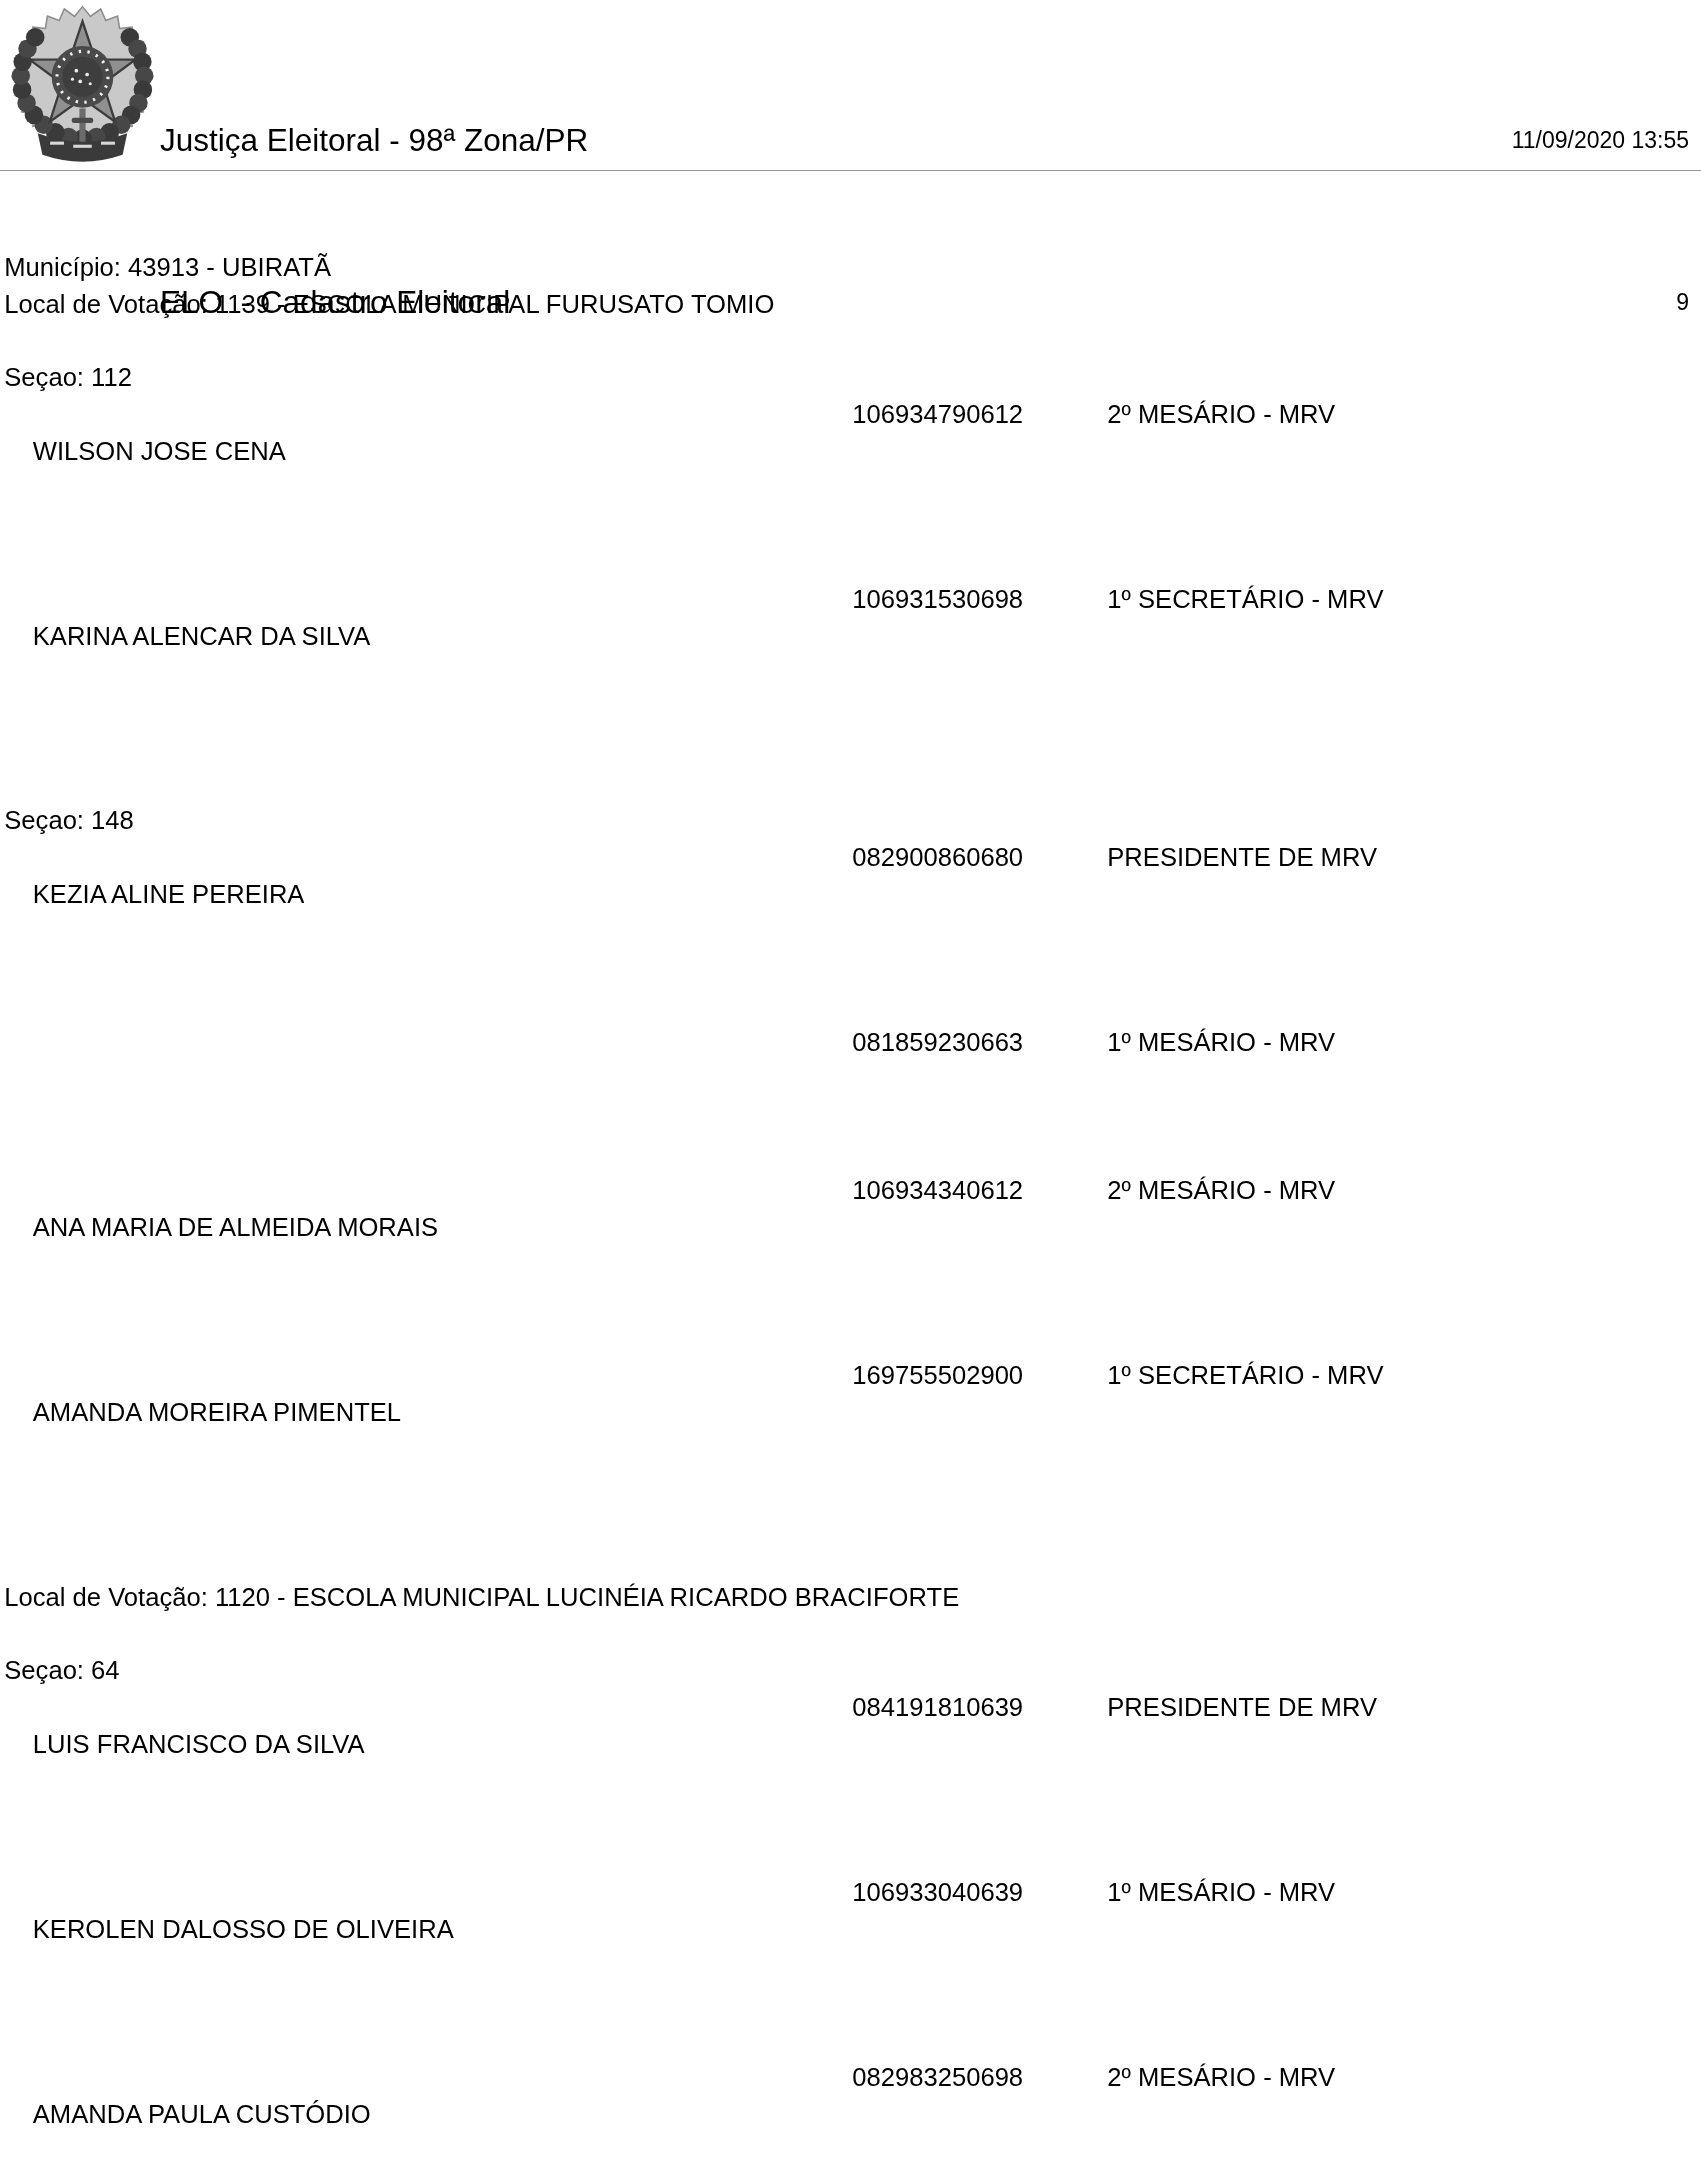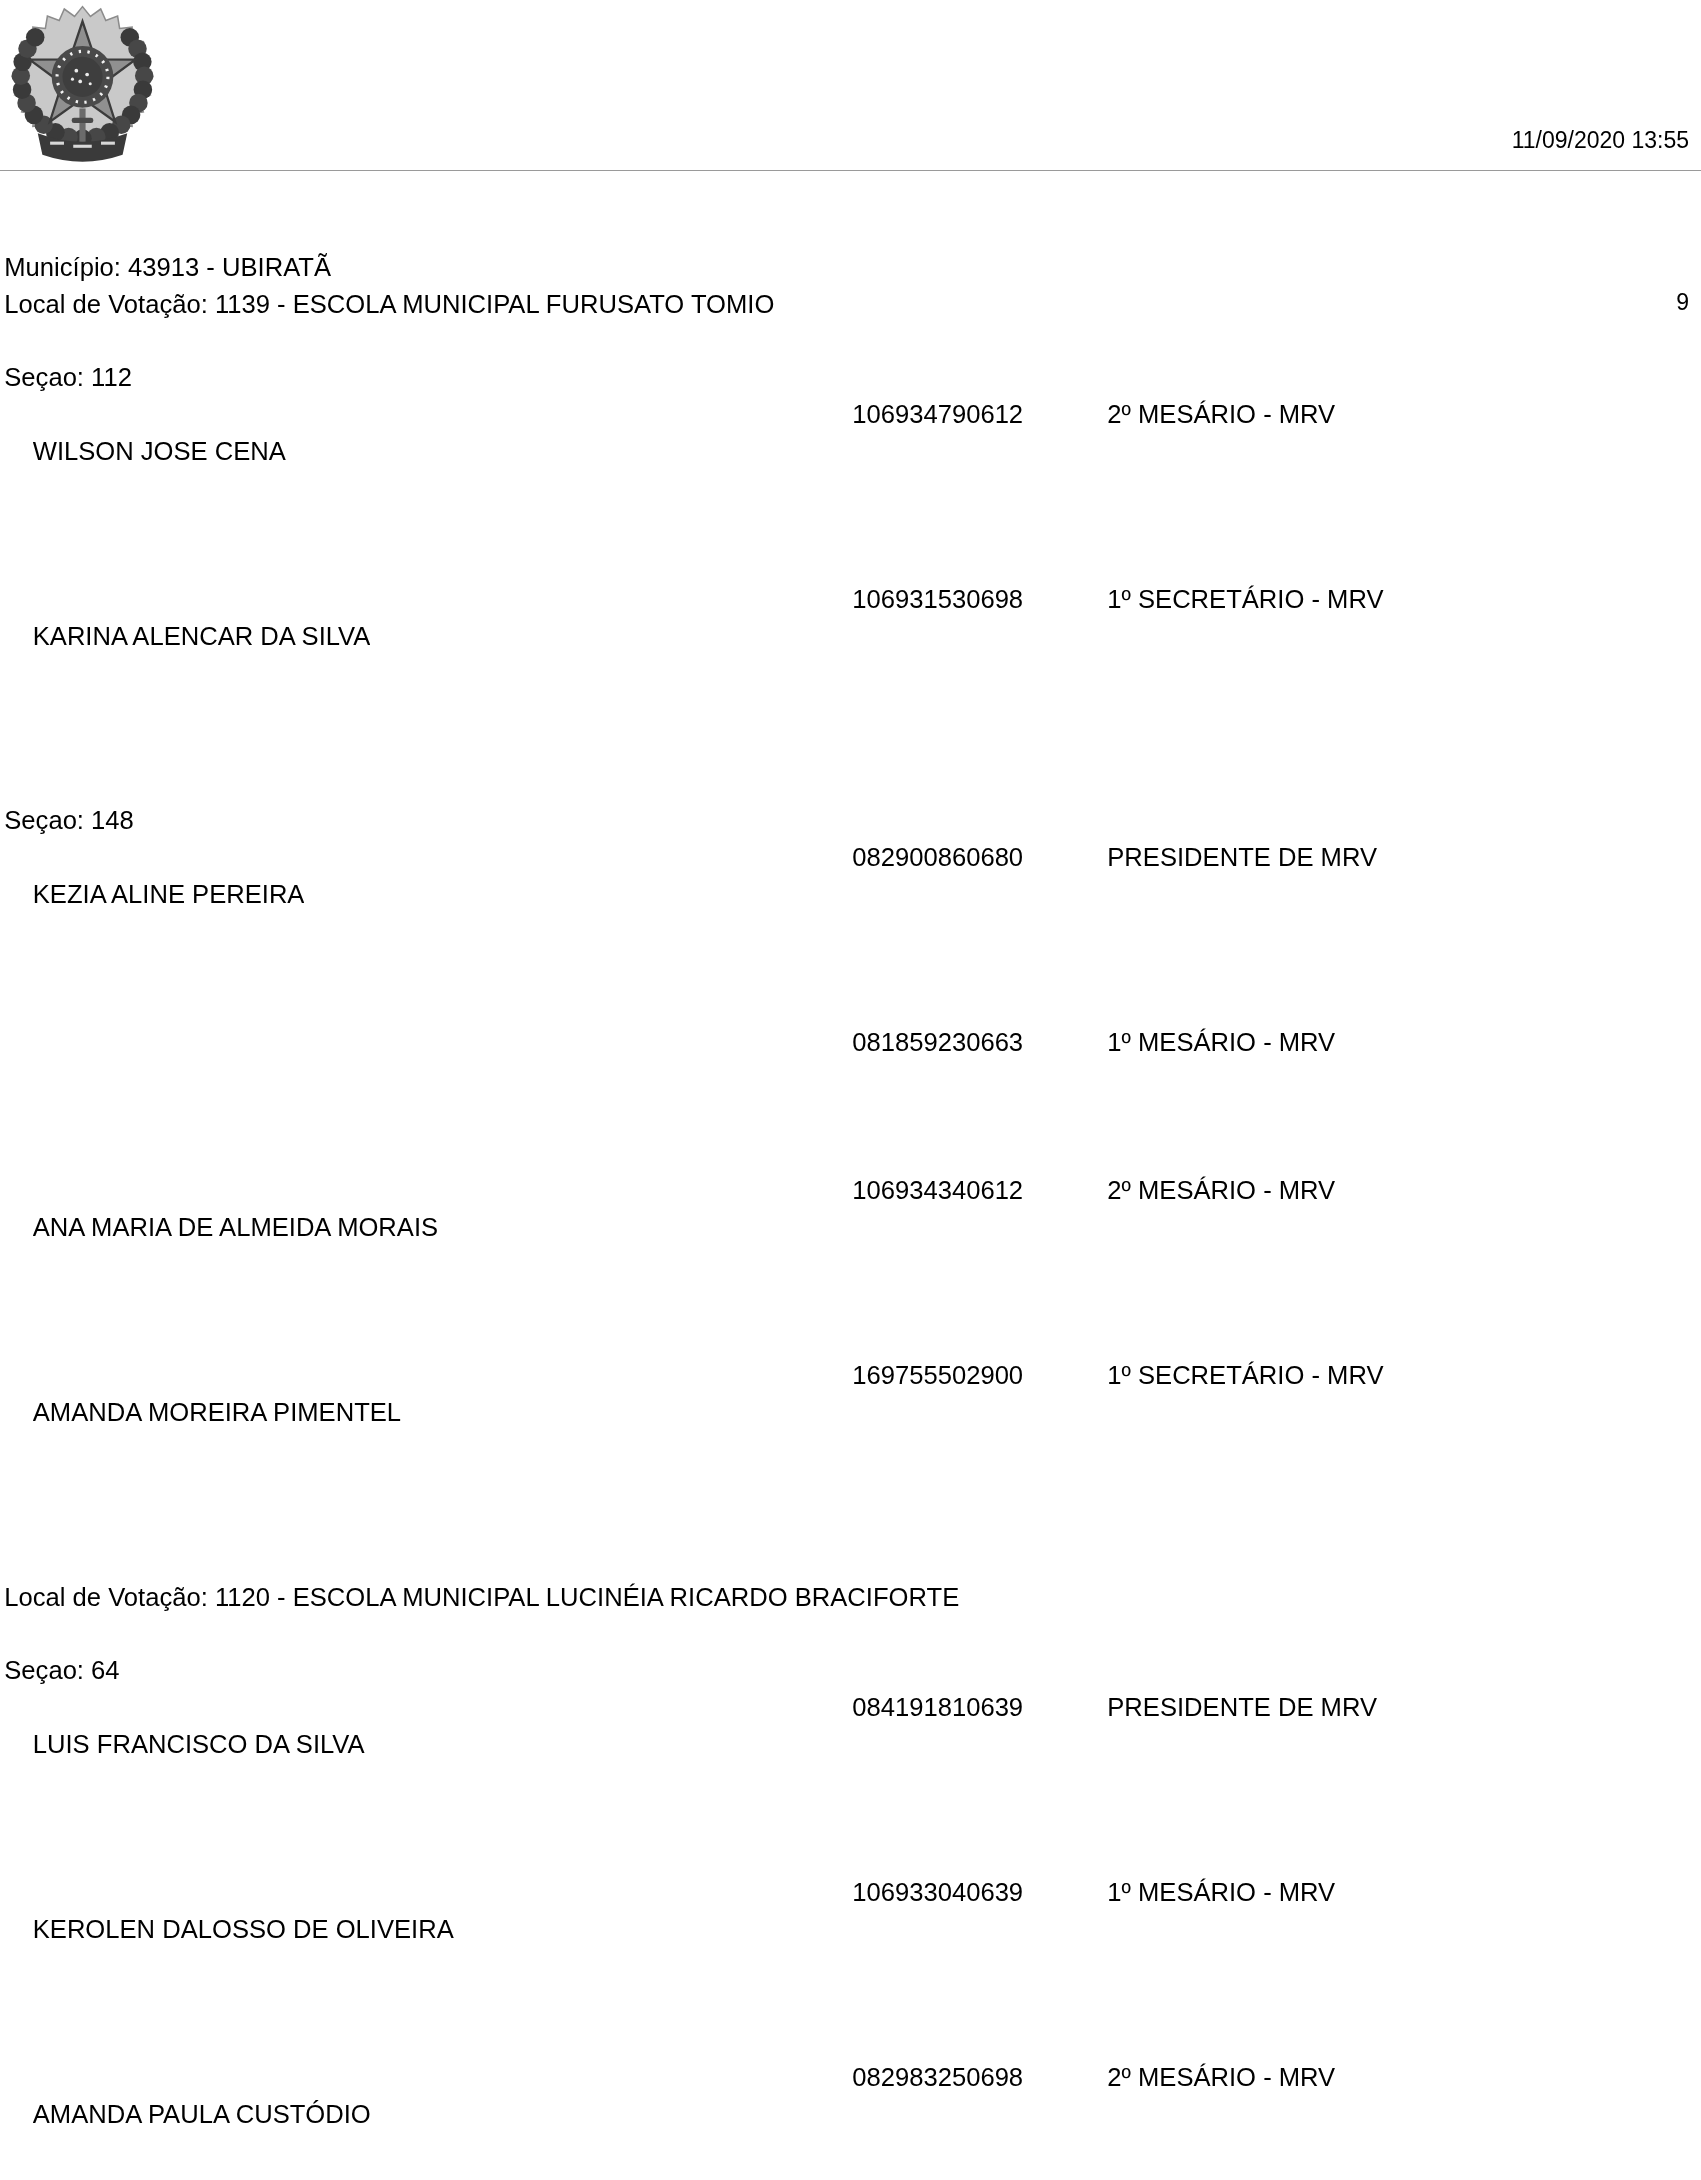--- a/index.html
+++ b/index.html
@@ -74,20 +74,24 @@
         <rect x="86" y="150" width="28" height="7" rx="3" fill="#4a4a4a"></rect>
       </g>
       <g>
         <path d="M42 170 Q100 192 158 170 L152 198 Q100 216 48 198 Z" fill="#3a3a3a"></path>
         <rect x="58" y="181" width="18" height="4" fill="#d8d8d8"></rect>
         <rect x="88" y="185" width="24" height="4" fill="#d8d8d8"></rect>
         <rect x="124" y="181" width="18" height="4" fill="#d8d8d8"></rect>
       </g>
     </svg>
 
+    <div class="titles">
+      <div>Justiça Eleitoral - 98ª Zona/PR</div>
+      <div>ELO  - Cadastro Eleitoral</div>
+    </div>
 
     <div class="header-meta">
       <div>11/09/2020 13:55</div>
       <div>9</div>
     </div>
   </header>
 
   <main class="content">
     <div class="muni-line"><span>Município:</span> <span>43913 - UBIRATÃ</span></div>
     <div id="locations">

